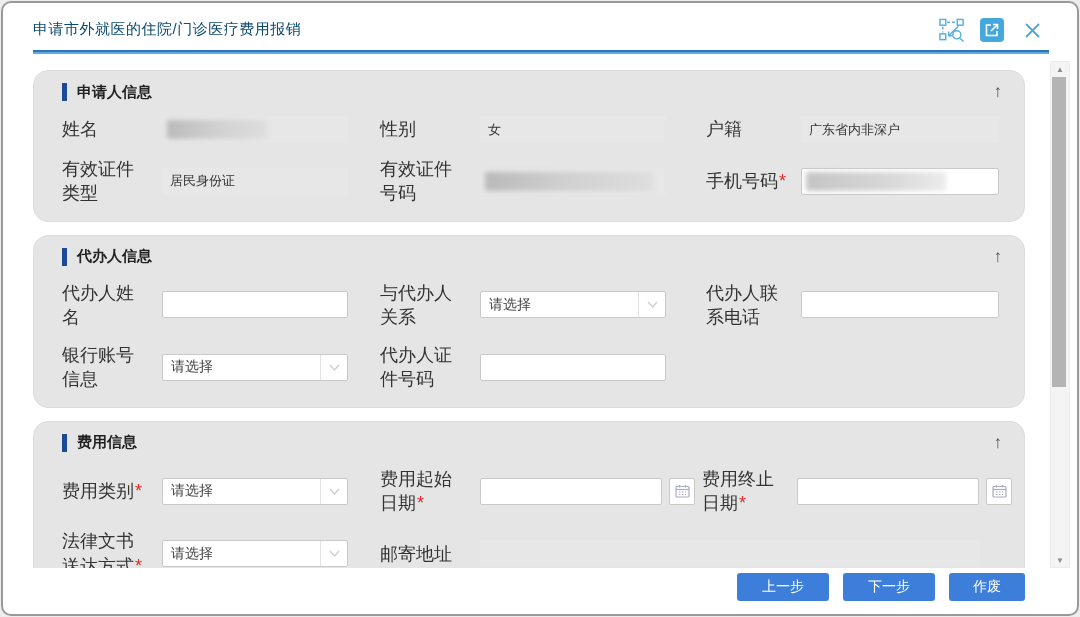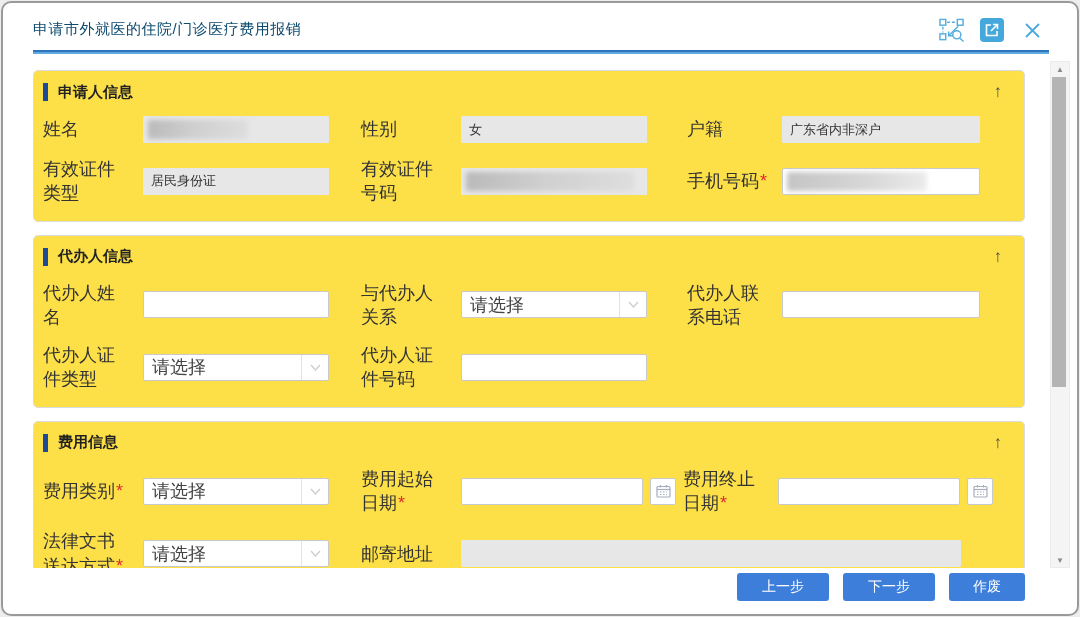--- a/index.html
+++ b/index.html
@@ -32,42 +32,42 @@
   }
   
   .sbar{position:absolute;right:7px;top:58px;width:18px;height:505px;background:#f4f4f4;border:1px solid #ececec;}
   .sbar-up,.sbar-down{position:absolute;left:0;width:100%;height:14px;color:#8a8a8a;font-size:8px;
     display:flex;align-items:center;justify-content:center;cursor:pointer;}
   .sbar-up{top:0;} .sbar-down{bottom:0;}
   .sbar-thumb{position:absolute;left:1px;top:15px;width:14px;height:310px;background:#b4b4b4;cursor:pointer;}
   
   .sec{
     margin:10px 28px 13px 30px;
-    background:#fde047;border:1px solid #dcdcdc;border-radius:5px;
-    padding:11px 24px 15px 9px;position:relative;
+    background:#e5e5e5;border:1px solid #dcdcdc;border-radius:15px;
+    padding:11px 24px 15px 28px;position:relative;
   }
   .sec-head{display:flex;align-items:center;height:20px;}
   .sec-bar{width:5px;height:18px;background:#1c4a97;margin-right:10px;flex:none;}
   .sec-title{font-size:15px;font-weight:bold;color:#222;}
   .collapse{position:absolute;right:22px;top:12px;font-size:17px;color:#4a4a4a;cursor:pointer;line-height:1;}
   .row{display:flex;align-items:center;margin-top:14px;}
   .lbl{width:88px;flex:none;margin-right:12px;font-size:18px;color:#333;line-height:1.35;}
   .lbl3{width:86px;margin-right:9px;}
   .req{color:#e02b2b;margin-left:1px;}
   .sp2{width:32px;flex:none;} .sp3{width:40px;flex:none;}
   
   .fld{flex:none;position:relative;}
   .w1{width:186px;} .w3{width:198px;} .wide{width:500px;}
   .ro{height:27px;background:#e7e7e7;border-radius:1px;display:flex;align-items:center;
       padding:0 8px;font-size:13px;color:#333;box-sizing:border-box;overflow:hidden;}
   .inp{height:27px;background:#fff;border:1px solid #c9c9c9;border-radius:2px;box-sizing:border-box;
       width:100%;font-size:13px;color:#333;padding:0 8px;outline:none;font-family:inherit;}
   .sel{height:27px;background:#fff;border:1px solid #c9c9c9;border-radius:2px;box-sizing:border-box;
       display:flex;align-items:center;cursor:pointer;}
-  .sel-val{flex:1;font-size:18px;color:#444;padding:0 8px;overflow:hidden;white-space:nowrap;}
+  .sel-val{flex:1;font-size:14px;color:#444;padding:0 8px;overflow:hidden;white-space:nowrap;}
   .sel-caret{width:26px;height:100%;border-left:1px solid #e3e3e3;display:flex;align-items:center;
       justify-content:center;flex:none;}
   .cal-btn{width:26px;height:27px;border:1px solid #c9c9c9;border-radius:2px;background:#fff;
       margin-left:7px;display:flex;align-items:center;justify-content:center;flex:none;cursor:pointer;box-sizing:border-box;}
   
   .mask{position:absolute;top:4px;left:5px;height:19px;border-radius:2px;
       background:linear-gradient(100deg,#b9b9b9 0%,#cfcfcf 45%,#dedede 100%);
       filter:blur(2.5px);}
   .mask.m-name{width:100px;}
   .mask.m-idnum{width:168px;}
@@ -189,21 +189,21 @@
                 </svg>
             </span>
           </div>
         </div>
         <div class="sp3"></div>
         <div class="lbl lbl3">代办人联系电话</div>
         <div class="fld w3"><input class="inp" value="" style=""></div>
       </div>
 
       <div class="row">
-        <div class="lbl">代办人证件类型</div>
+        <div class="lbl">银行账号信息</div>
         <div class="fld w1">
           <div class="sel">
             <span class="sel-val">请选择</span>
             <span class="sel-caret">
               <svg width="11" height="7" viewBox="0 0 11 7">
                   <polyline points="1,1 5.5,6 10,1" fill="none" stroke="#cfcfcf" stroke-width="1.4"></polyline>
                 </svg>
             </span>
           </div>
         </div>

